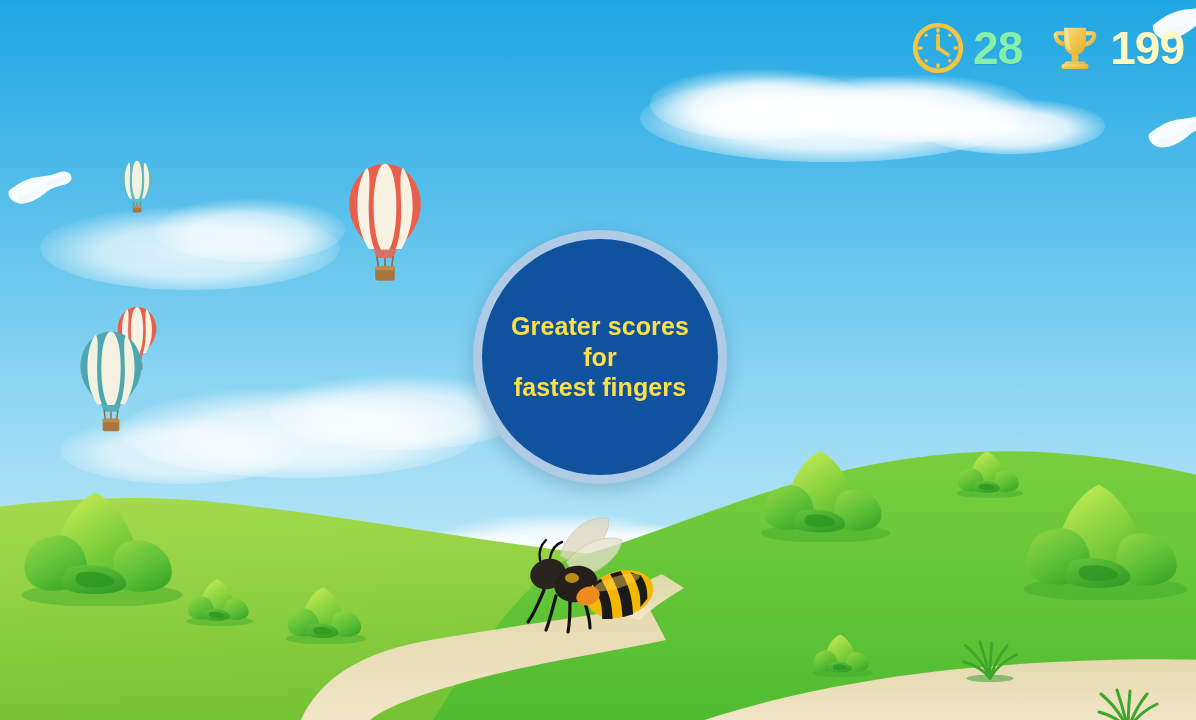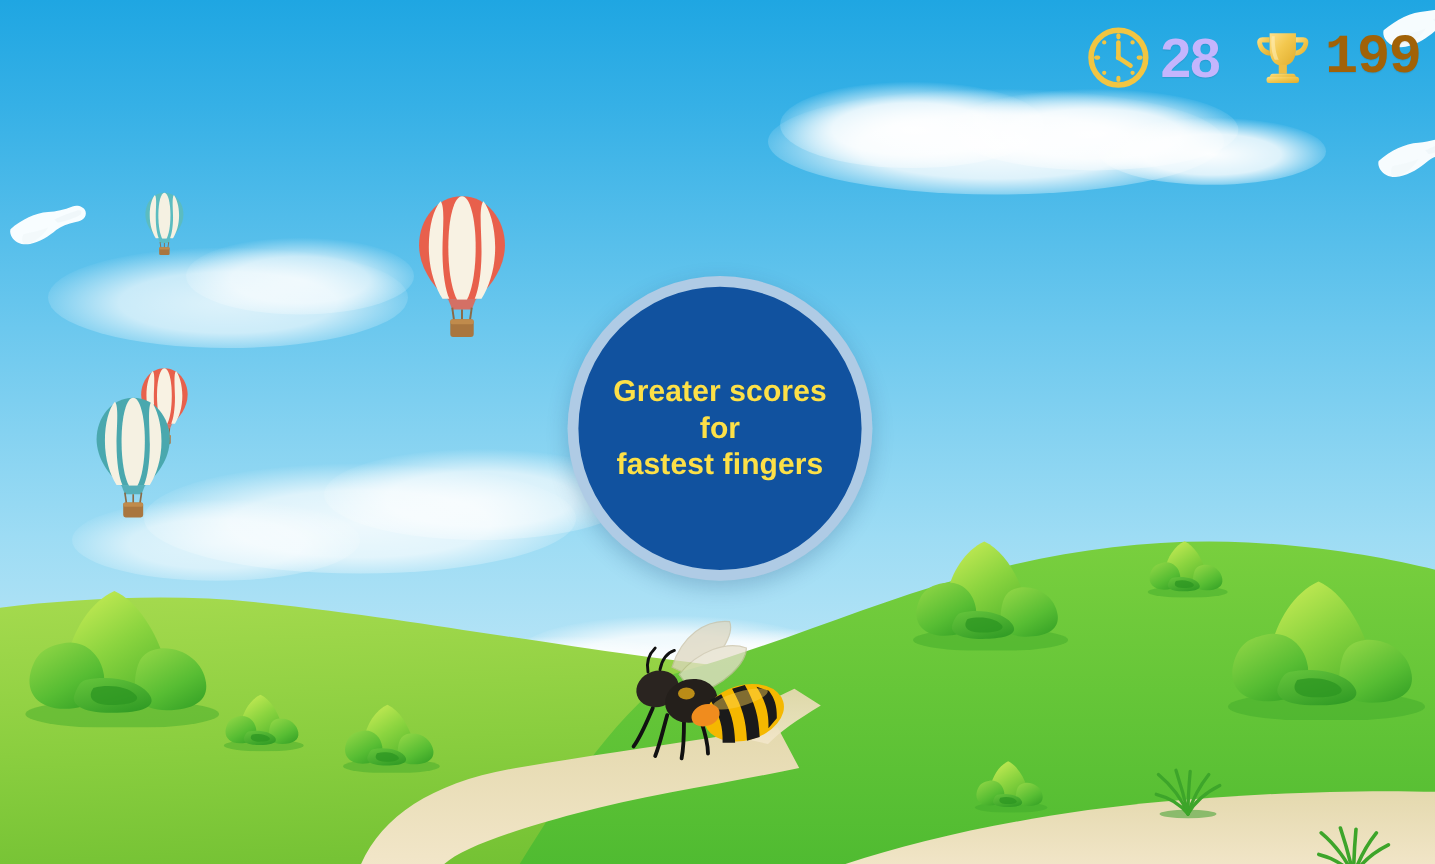--- a/index.html
+++ b/index.html
@@ -51,22 +51,22 @@
     height: 54px;
     display: block;
   }
   .hud-value {
     font-size: 46px;
     font-weight: bold;
     line-height: 1;
     letter-spacing: -1px;
     text-shadow: 0 1px 1px rgba(0,0,0,0.10);
   }
-  #timer-value { color: #c4b5fd; }
-  #score-value { color: #a16207; font-family: Liberation Mono, monospace; }
+  #timer-value { color: #86efac; }
+  #score-value { color: #fef9c3; }
 
   
   #bubble {
     position: absolute;
     left: 473px;
     top: 230px;
     width: 254px;
     height: 254px;
     border-radius: 50%;
     background: #11529f;

